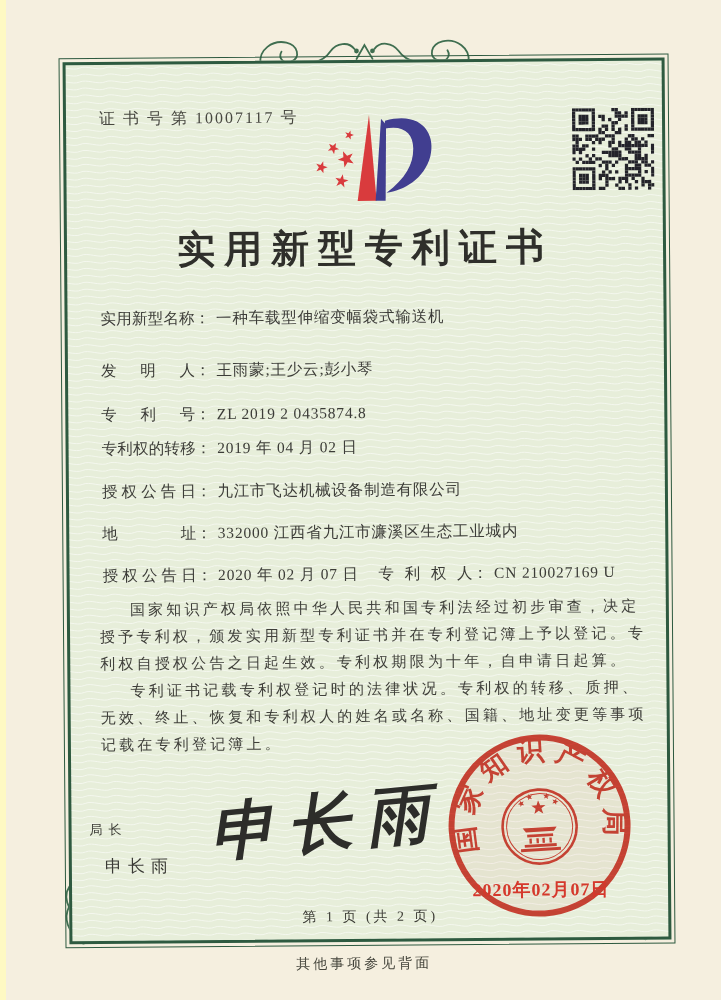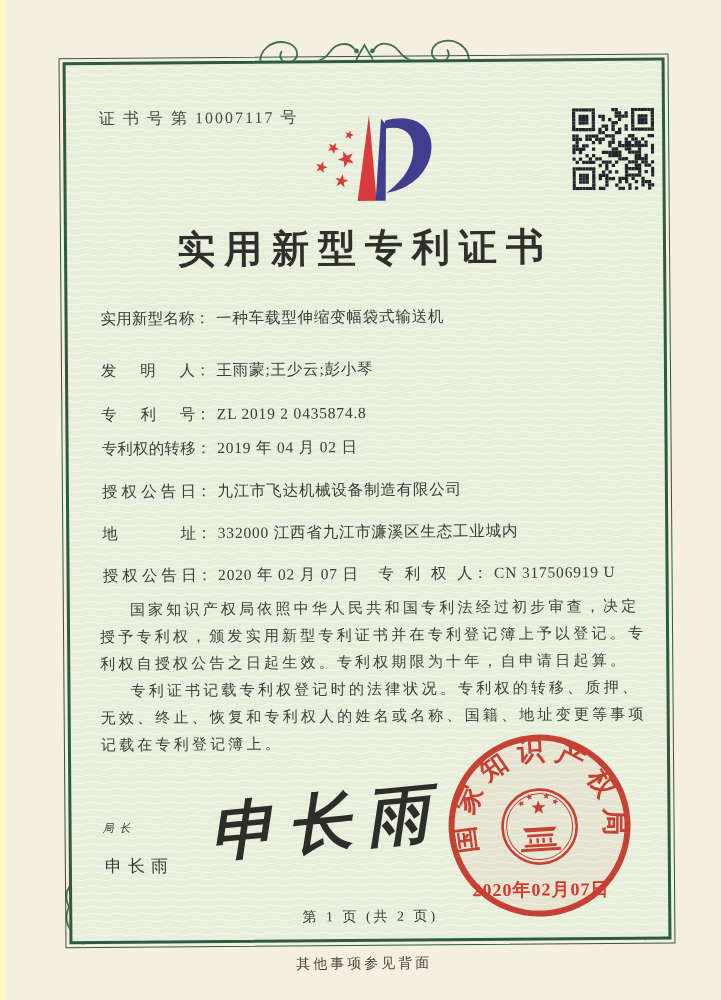--- a/index.html
+++ b/index.html
@@ -28,21 +28,21 @@
   .flabel{display:inline-block;width:94px;text-align:justify;text-align-last:justify;
           vertical-align:top;color:#3c3c38;}
   .fcolon{margin-right:6px;}
   .fval{letter-spacing:0.8px;color:#3c3c38;}
   .gpair2{position:absolute;left:276px;top:0;white-space:nowrap;}
 
   .paras{position:absolute;left:30px;top:532px;width:552px;font-size:15px;
          line-height:27px;letter-spacing:3.2px;color:#3f3f3a;}
   .paras p{margin:0;text-indent:2em;}
 
-  .sig-title{position:absolute;left:31px;top:756px;font-size:11px;letter-spacing:6px;color:#3a3a35;font-style:italic;}
+  .sig-title{position:absolute;left:18px;top:756px;font-size:13px;letter-spacing:6px;color:#3a3a35;}
   .sig-name{position:absolute;left:33px;top:790px;font-size:17px;letter-spacing:6px;color:#3a3a35;}
   .autograph{position:absolute;left:138px;top:716px;font-size:64px;font-style:italic;font-weight:600;
              letter-spacing:14px;color:#2d2d2a;transform:rotate(-5deg);white-space:nowrap;}
 
   .seal{position:absolute;left:373px;top:669px;width:190px;height:190px;
         mix-blend-mode:multiply;opacity:0.93;transform:rotate(-3deg);}
   .seal-date{position:absolute;left:376px;top:816px;width:186px;text-align:center;
              font-size:18px;font-weight:700;letter-spacing:1px;}
 
   .pageno{position:absolute;left:0;right:0;bottom:13px;text-align:center;
@@ -566,21 +566,21 @@
             <span class="flabel">授权公告日</span><span class="fcolon">：</span><span class="fval">九江市飞达机械设备制造有限公司</span>
           </div>
           <div class="frow r6">
             <span class="flabel">地址</span><span class="fcolon">：</span><span class="fval">332000 江西省九江市濂溪区生态工业城内</span>
           </div>
           <div class="frow r7">
             <span class="gpair1">
               <span class="flabel">授权公告日</span><span class="fcolon">：</span><span class="fval">2020 年 02 月 07 日</span>
             </span>
             <span class="gpair2">
-              <span class="flabel">专利权人</span><span class="fcolon">：</span><span class="fval">CN 317506919 U</span>
+              <span class="flabel">专利权人</span><span class="fcolon">：</span><span class="fval">CN 210027169 U</span>
             </span>
           </div>
         </div>
 
         <div class="paras">
           <p>国家知识产权局依照中华人民共和国专利法经过初步审查，决定授予专利权，颁发实用新型专利证书并在专利登记簿上予以登记。专利权自授权公告之日起生效。专利权期限为十年，自申请日起算。</p>
           <p>专利证书记载专利权登记时的法律状况。专利权的转移、质押、无效、终止、恢复和专利权人的姓名或名称、国籍、地址变更等事项记载在专利登记簿上。</p>
         </div>
 
         <div class="sig-title">局长</div>

